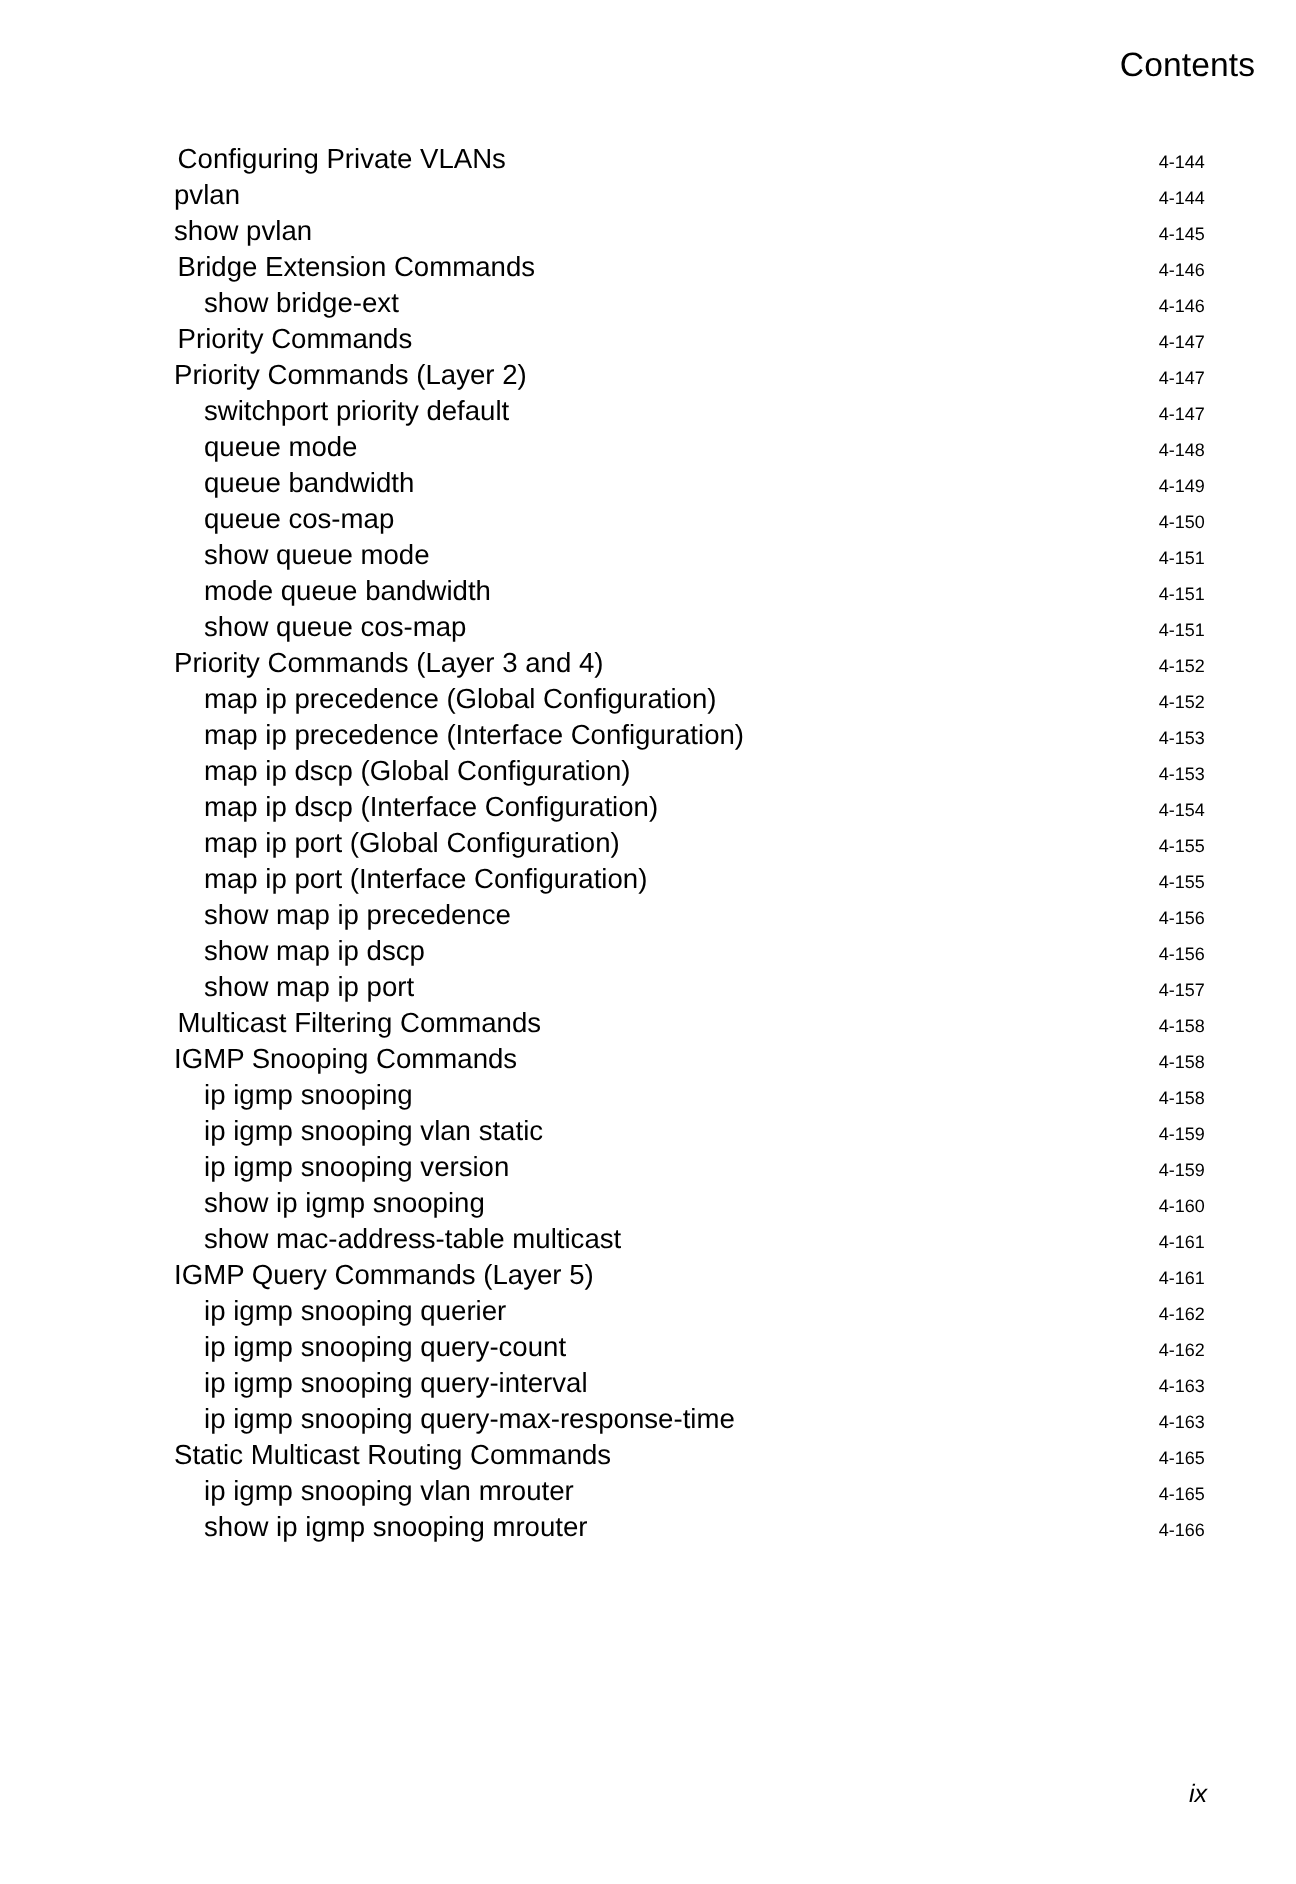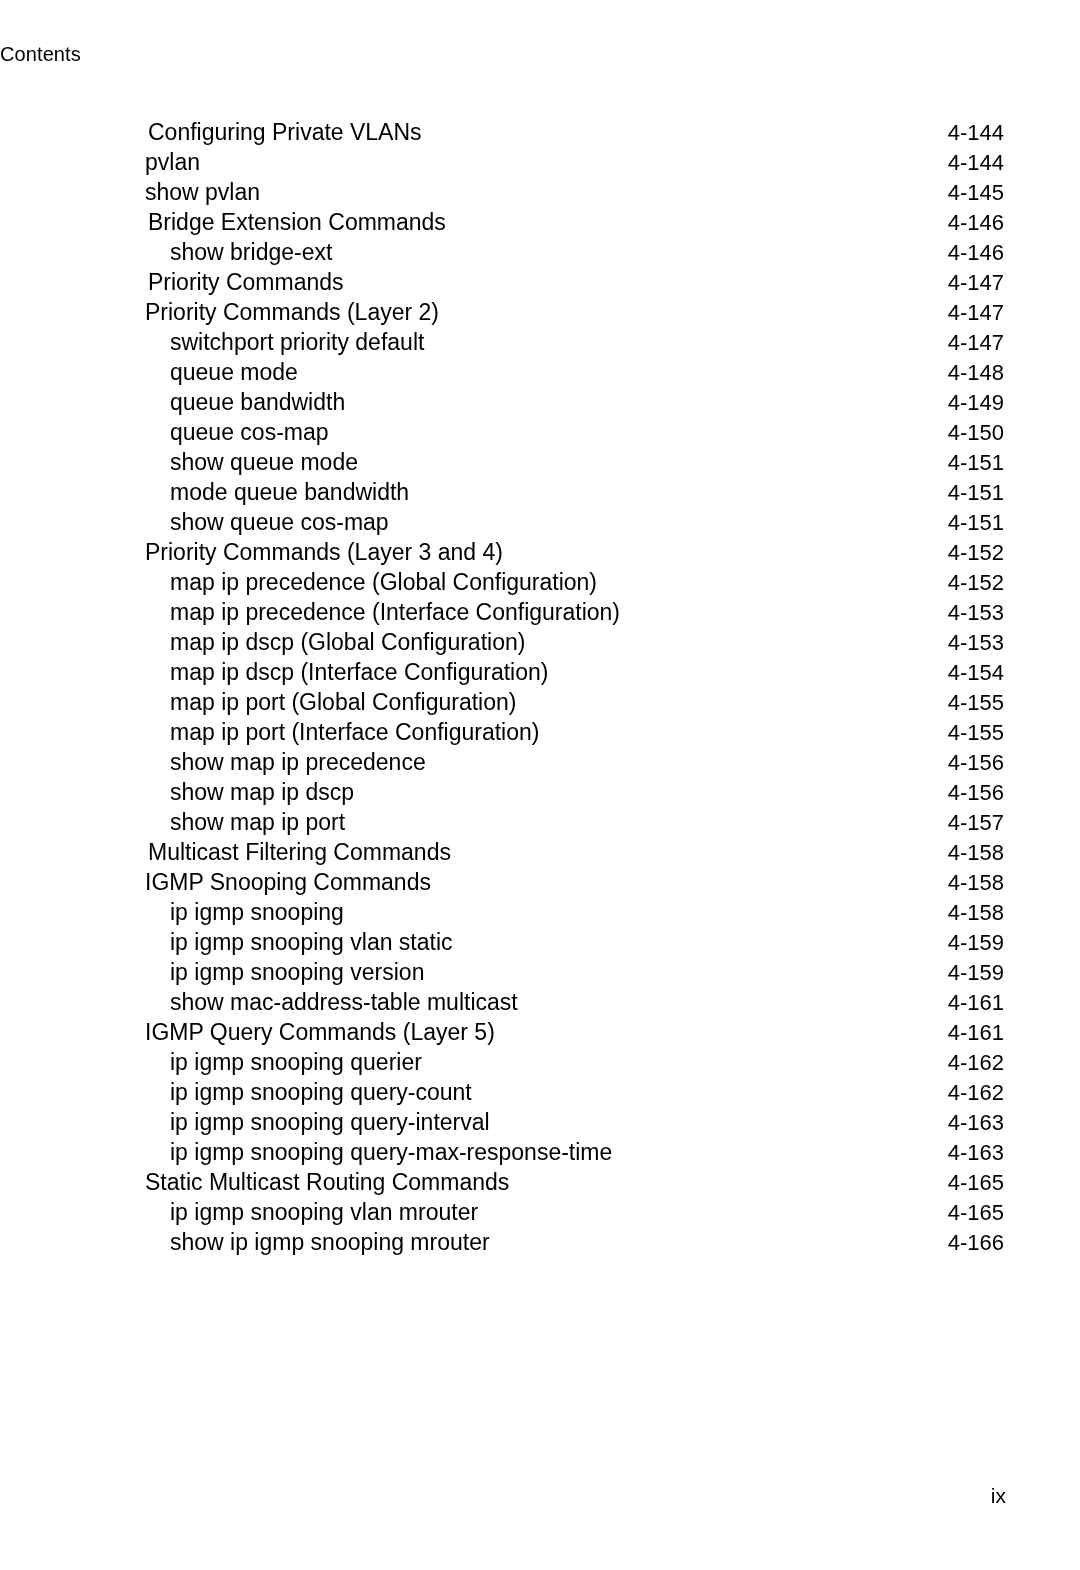--- a/index.html
+++ b/index.html
@@ -24,24 +24,25 @@
     height: 1570px;
     overflow: hidden;
   }
 
   
   .page-header {
     position: absolute;
     left: 0;
     top: 42px;
     width: 1006px;
-    text-align: left;
-    font-size: 20px;
+    text-align: right;
+    font-size: 28px;
     line-height: 24px;
     letter-spacing: 0.1px;
+    padding-left: 40px;
   }
 
   
   .toc {
     position: absolute;
     left: 120px;
     top: 117px;
     width: 884px;
   }
 
@@ -58,38 +59,39 @@
     flex: 0 0 auto;
   }
 
   .toc-filler {
     flex: 1 1 auto;
   }
 
   .toc-page {
     flex: 0 0 auto;
     text-align: right;
-    font-size: 22px;
+    font-size: 15px;
     line-height: 30px;
   }
 
   
   .lvl-0 .toc-title { padding-left: 0px; margin-left: 28px; }
   .lvl-1 .toc-title { padding-left: 25px; text-align: center; }
   .lvl-2 .toc-title { padding-left: 50px; }
 
   
   .page-folio {
     position: absolute;
     left: 0;
     top: 1483px;
     width: 1006px;
     text-align: right;
     font-size: 21px;
     line-height: 26px;
+    font-style: italic;
   }
 </style>
 </head>
 <body>
 
 <div class="page">
 
   <div class="page-header">Contents</div>
 
   <div class="toc" id="toc-list">
@@ -232,20 +234,25 @@
         <span class="toc-title">ip igmp snooping vlan static</span>
         <span class="toc-filler"></span>
         <span class="toc-page">4-159</span>
       </div>
       <div class="toc-row lvl-2">
         <span class="toc-title">ip igmp snooping version</span>
         <span class="toc-filler"></span>
         <span class="toc-page">4-159</span>
       </div>
       <div class="toc-row lvl-2">
+        <span class="toc-title">show ip igmp snooping</span>
+        <span class="toc-filler"></span>
+        <span class="toc-page">4-160</span>
+      </div>
+      <div class="toc-row lvl-2">
         <span class="toc-title">show mac-address-table multicast</span>
         <span class="toc-filler"></span>
         <span class="toc-page">4-161</span>
       </div>
       <div class="toc-row lvl-1">
         <span class="toc-title">IGMP Query Commands (Layer 5)</span>
         <span class="toc-filler"></span>
         <span class="toc-page">4-161</span>
       </div>
       <div class="toc-row lvl-2">

